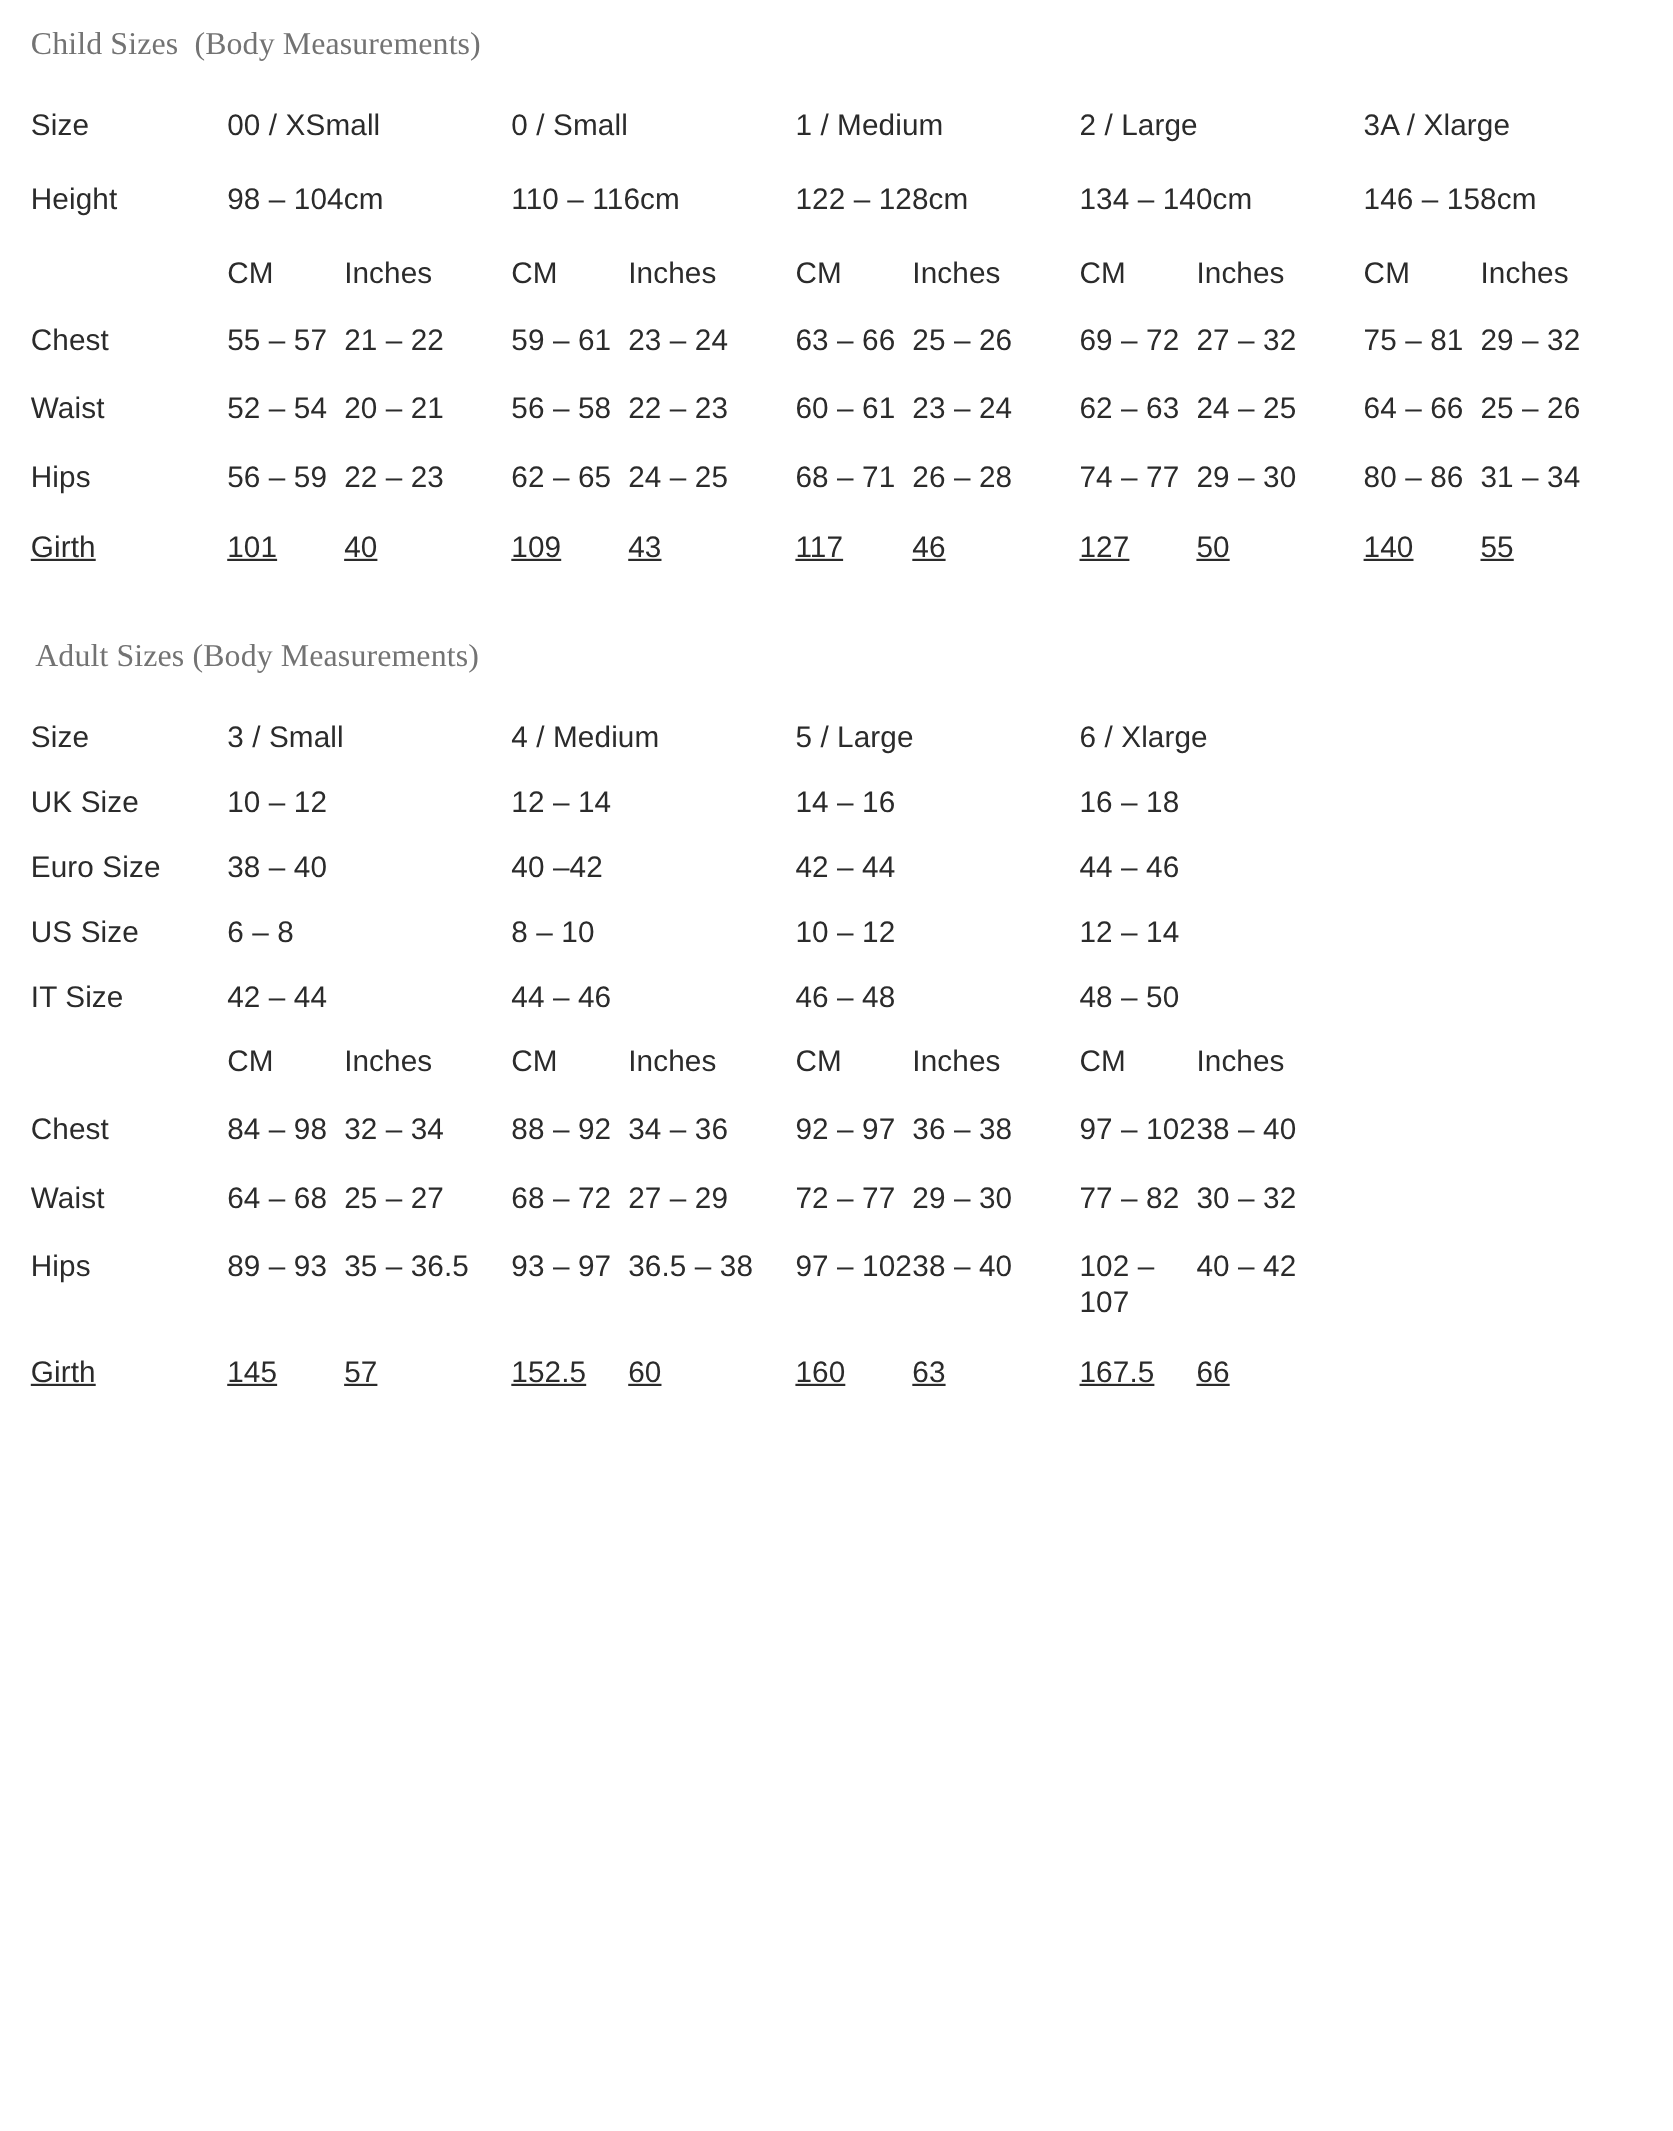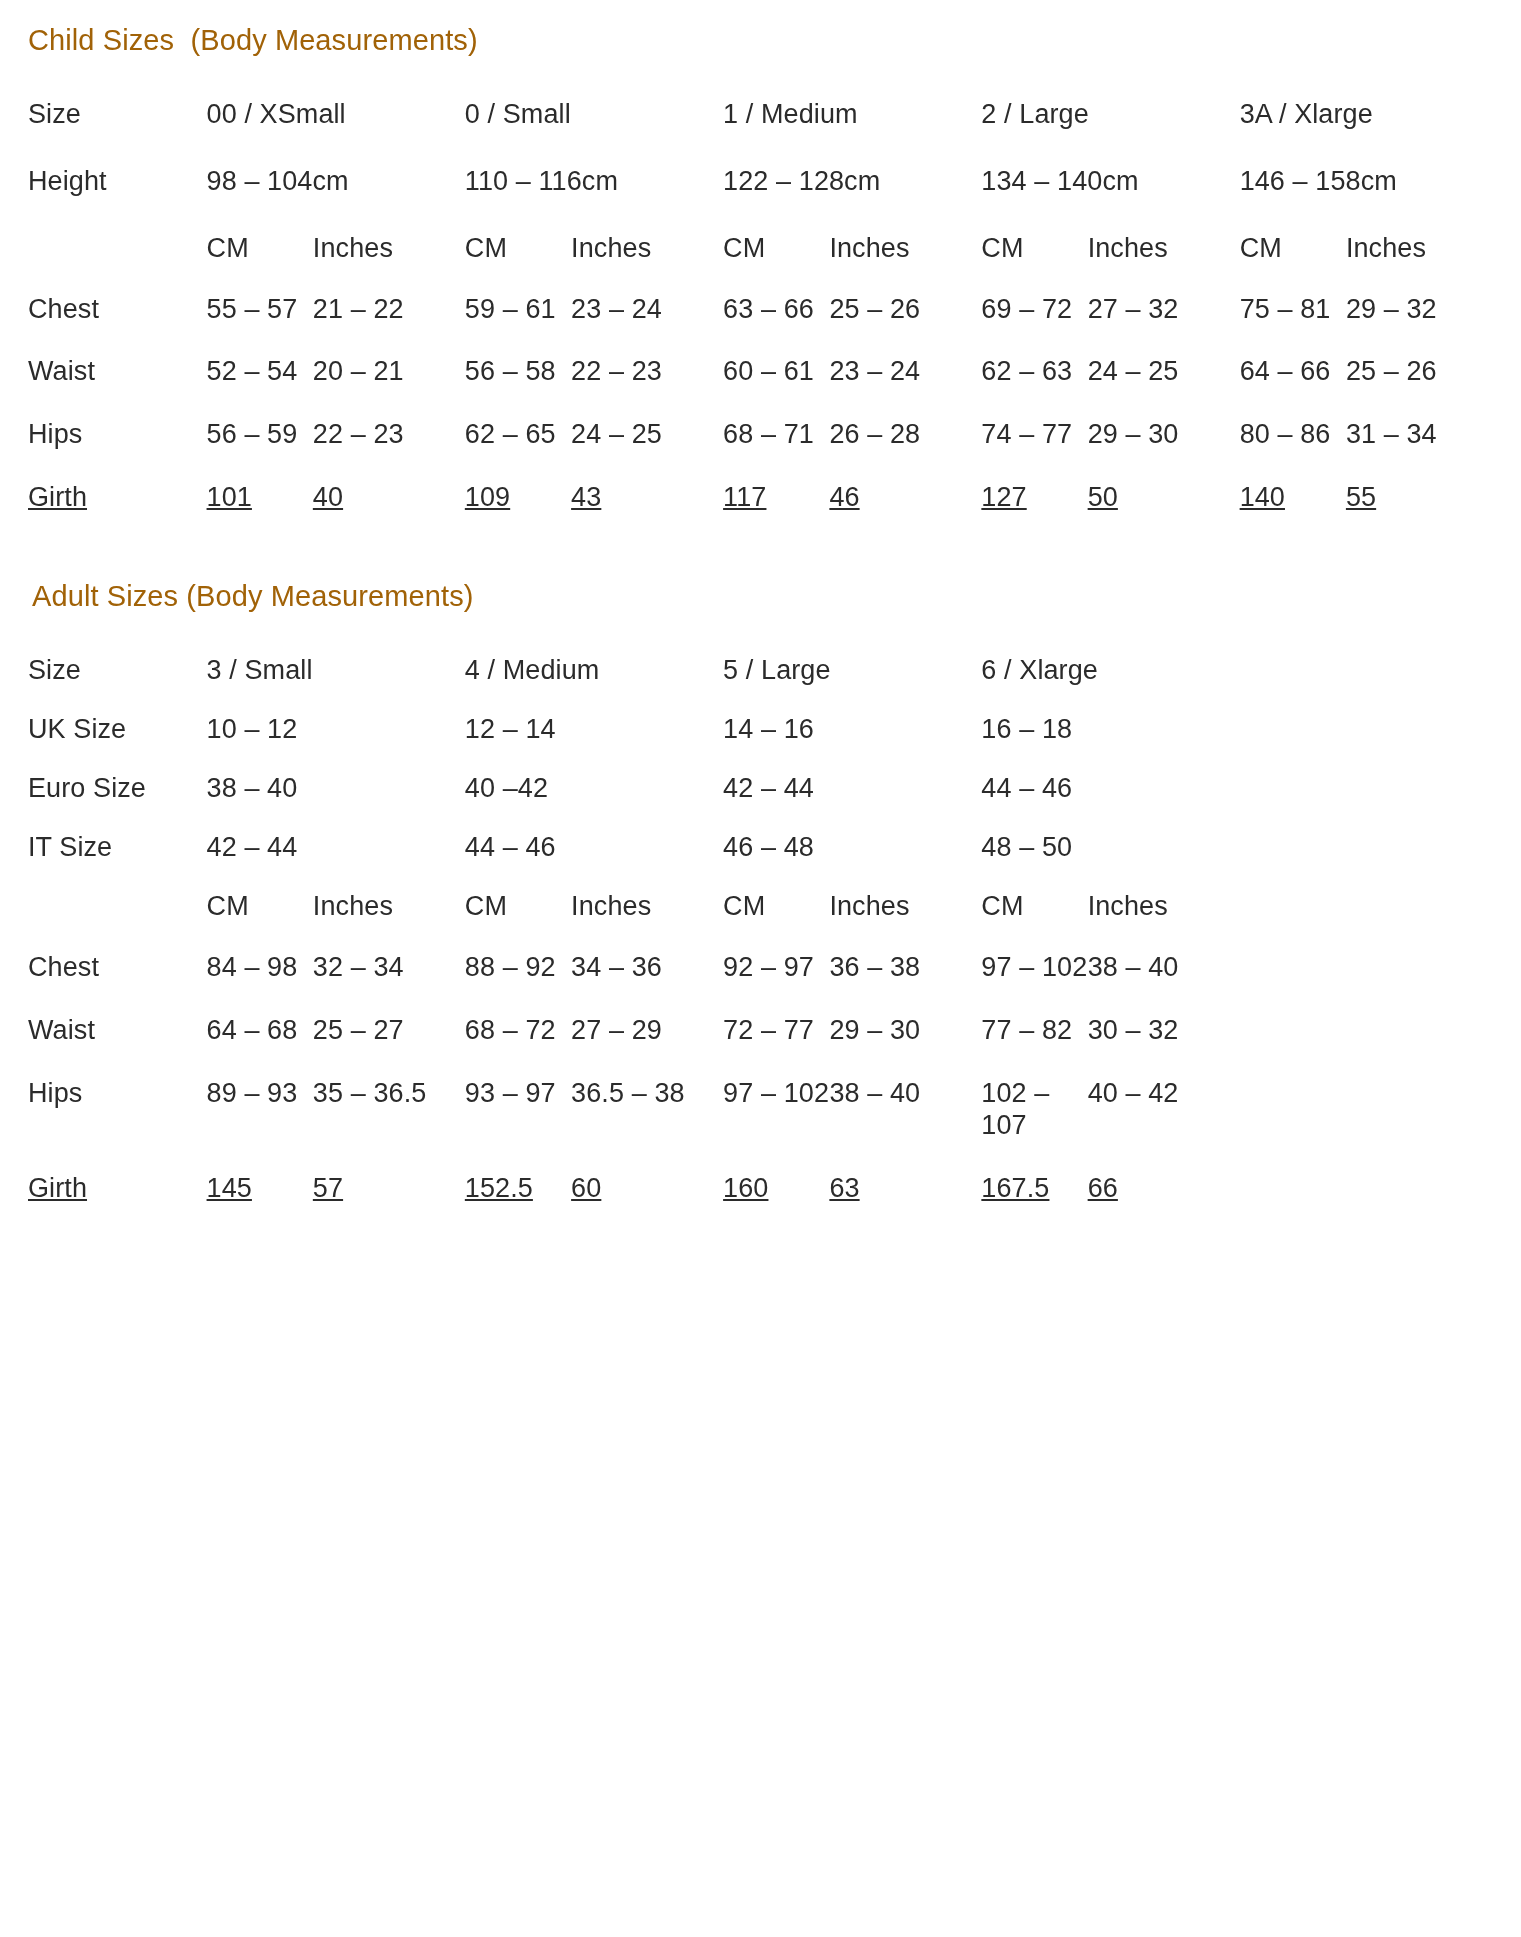--- a/index.html
+++ b/index.html
@@ -16,24 +16,25 @@
     -webkit-font-smoothing: antialiased;
   }
 
   .sheet {
     padding: 16px 28px 0 28px;
   }
 
   .section-title {
     font-size: 29px;
     line-height: 1.3;
-    color: #a16207;
+    color: #737373;
     font-weight: 400;
     letter-spacing: 0.1px;
     white-space: pre;
+    font-family: Liberation Serif, serif;
   }
   .section-title.child { margin: 6px 0 0 0; }
   .section-title.adult { margin: 0 0 0 4px; }
 
   
   table.size-table {
     border-collapse: collapse;
     table-layout: fixed;
     width: 1470px;
     margin: 0;
@@ -236,20 +237,28 @@
 
       <tr class="r-convert">
         <td class="cell">Euro Size</td>
         <td class="cell" colspan="2">38 – 40</td>
         <td class="cell" colspan="2">40 –42</td>
         <td class="cell" colspan="2">42 – 44</td>
         <td class="cell" colspan="2">44 – 46</td>
         <td class="cell" colspan="2"></td>
       </tr>
 
+      <tr class="r-convert">
+        <td class="cell">US Size</td>
+        <td class="cell" colspan="2">6 – 8</td>
+        <td class="cell" colspan="2">8 – 10</td>
+        <td class="cell" colspan="2">10 – 12</td>
+        <td class="cell" colspan="2">12 – 14</td>
+        <td class="cell" colspan="2"></td>
+      </tr>
 
       <tr class="r-convert">
         <td class="cell">IT Size</td>
         <td class="cell" colspan="2">42 – 44</td>
         <td class="cell" colspan="2">44 – 46</td>
         <td class="cell" colspan="2">46 – 48</td>
         <td class="cell" colspan="2">48 – 50</td>
         <td class="cell" colspan="2"></td>
       </tr>
 

